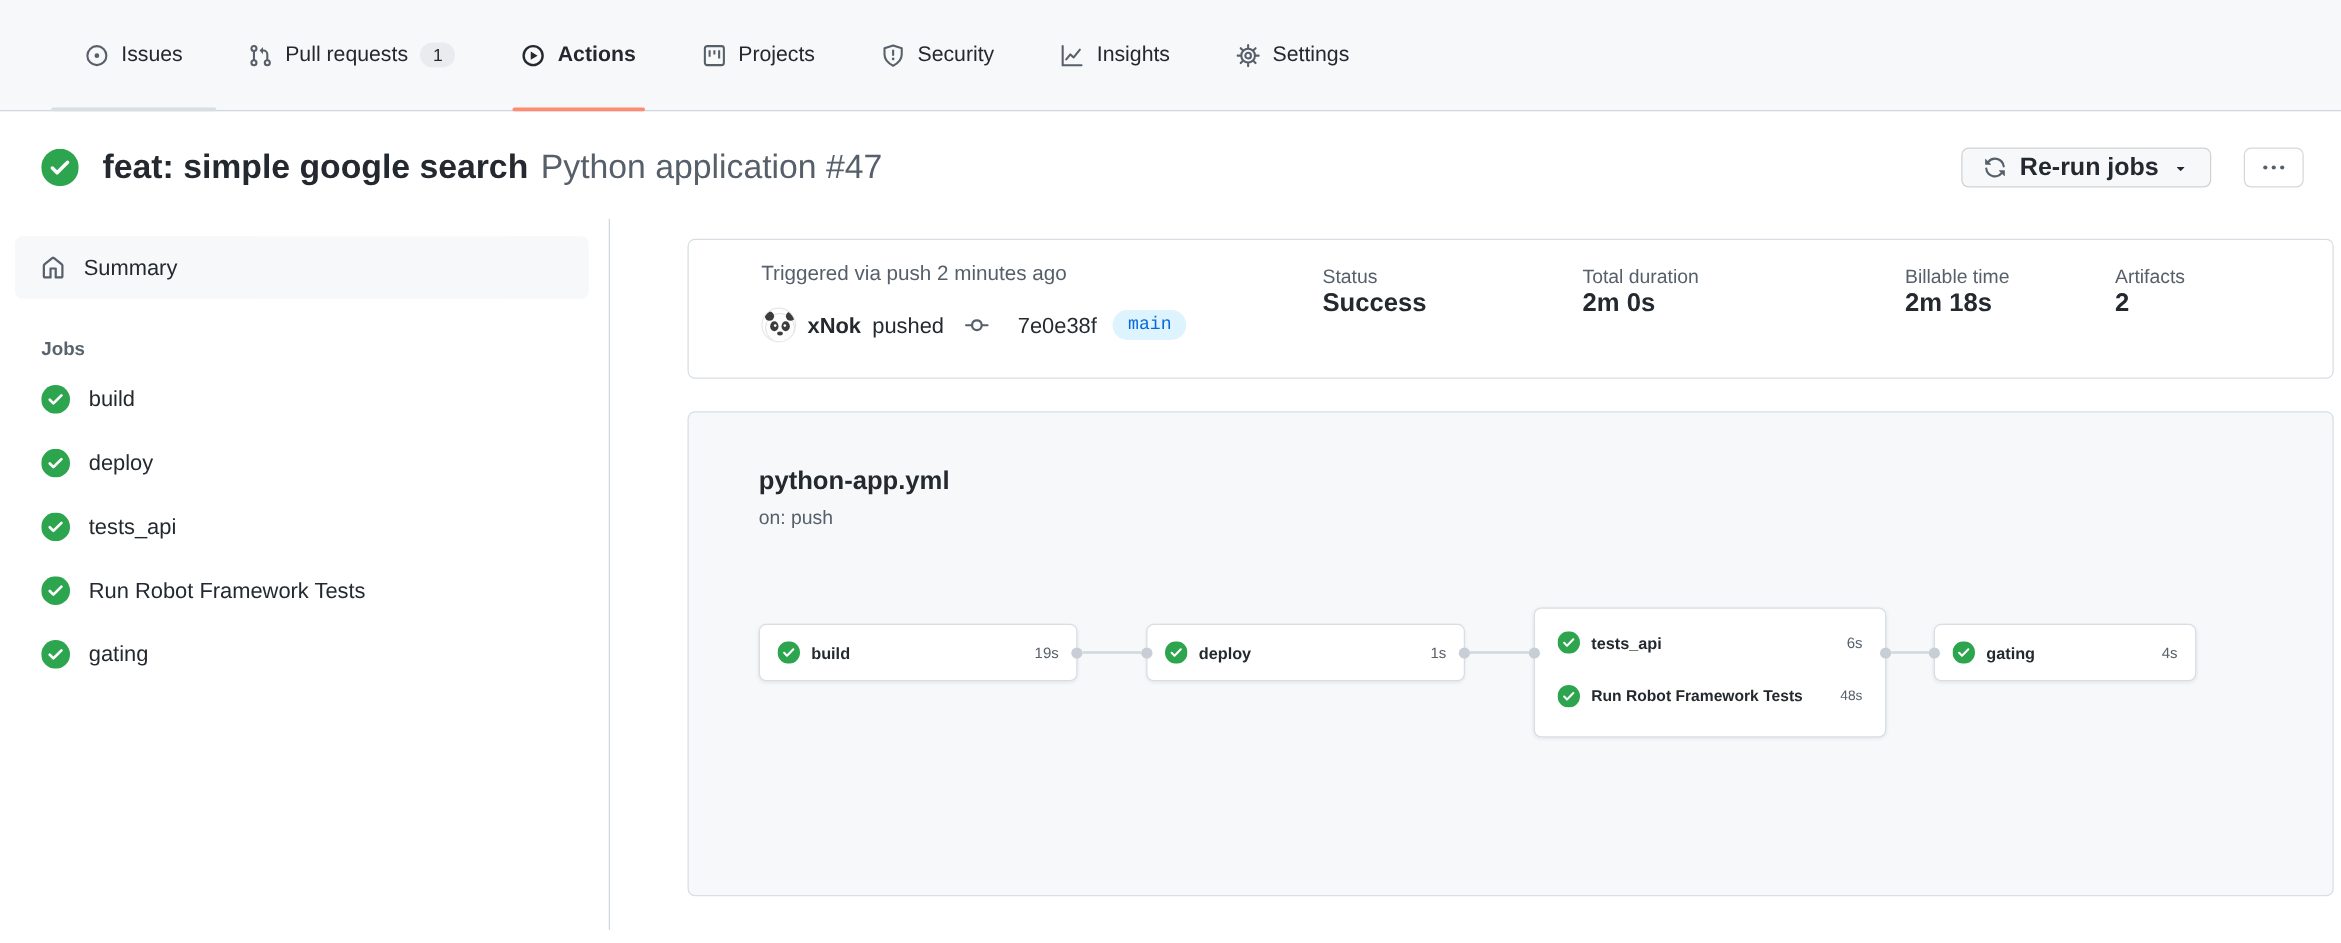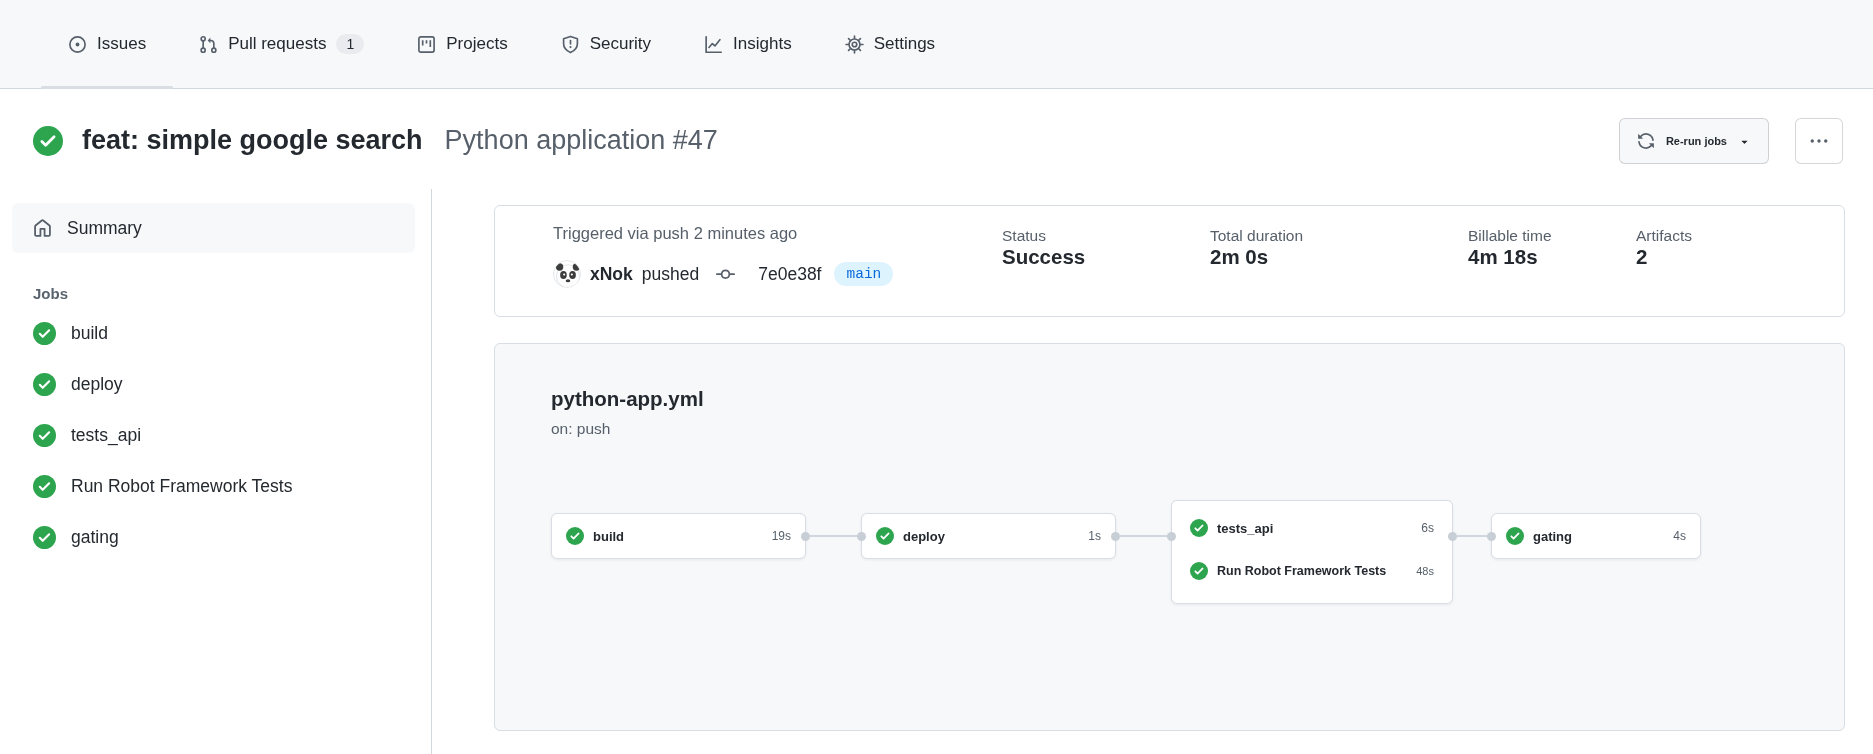--- a/index.html
+++ b/index.html
@@ -30,29 +30,29 @@
   .nav-item.hovered::after{content:"";position:absolute;left:-14px;right:-14px;bottom:-1px;
     height:3px;border-radius:3px;background:#d8dee4}
   .counter{background:#e9ebee;border-radius:20px;padding:2px 10px;font-size:14px;color:var(--fg)}
 
   
   .run-header{display:flex;align-items:center;padding:29px 30px 25px 33px}
   .run-title{display:flex;align-items:center;gap:19px;font-size:27px;line-height:1.15}
   .run-title .t-strong{font-weight:700}
   .run-title .t-weak{font-weight:400;color:var(--muted)}
   .hdr-actions{margin-left:auto;display:flex;gap:26px}
-  .btn{height:46px;display:flex;align-items:center;gap:11px;padding:0 17px;
+  .btn{height:32px;display:flex;align-items:center;gap:11px;padding:0 17px;
     background:var(--subtle);border:1px solid rgba(31,35,40,0.18);border-radius:6px;
-    font-size:11px;font-weight:700;color:var(--fg);cursor:pointer;font-family:inherit}
+    font-size:20px;font-weight:700;color:var(--fg);cursor:pointer;font-family:inherit}
   .btn svg{flex:none}
   .btn.kebab{width:48px;justify-content:center;padding:0;background:#fff}
 
   
   .content{display:flex;height:569px}
-  .sidebar{flex:none;width:432px;border-right:1px solid var(--border);padding:14px 16px 0 12px}
+  .sidebar{flex:none;width:488px;border-right:1px solid var(--border);padding:14px 16px 0 12px}
   .summary-item{height:50px;background:var(--subtle);border-radius:6px;display:flex;
     align-items:center;gap:15px;padding-left:21px;font-size:17.5px;color:var(--fg);cursor:pointer}
   .summary-item svg{width:19px;height:19px;fill:var(--muted)}
   .jobs-heading{margin:32px 0 6px 21px;font-size:15px;font-weight:700;color:#59636e}
   .job-item{display:flex;align-items:center;gap:15px;padding:14px 0 14px 21px;
     font-size:17.5px;color:var(--fg);cursor:pointer}
   .job-item svg{width:23px;height:23px;flex:none}
 
   .main{flex:1;padding:16px 28px 0 62px}
 
@@ -116,20 +116,27 @@
           <circle cx="3.5" cy="3.2" r="1.7"></circle>
           <circle cx="3.5" cy="12.8" r="1.7"></circle>
           <circle cx="12.5" cy="12.8" r="1.7"></circle>
           <path d="M3.5 5v6M12.5 11V7.2a2.6 2.6 0 0 0-2.6-2.6H8.6"></path>
         </g>
         <path class="fill-ic" d="M9.6 2.2 7.3 4.6l2.3 2.4z"></path>
       </svg>
     <span>Pull requests</span>
     <span class="counter">1</span>
   </div>
+  <div class="nav-item active">
+    <svg viewBox="0 0 16 16">
+        <circle class="stroke-ic" cx="8" cy="8" r="6.4"></circle>
+        <path d="M6.4 5.2v5.6L11 8z" fill="#24292f"></path>
+      </svg>
+    <span>Actions</span>
+  </div>
   <div class="nav-item">
     <svg viewBox="0 0 16 16">
         <rect class="stroke-ic" x="1.6" y="1.6" width="12.8" height="12.8" rx="1.6"></rect>
         <path class="stroke-ic" d="M4.8 4.4v4.4M8 4.4v2.8M11.2 4.4v5.6"></path>
       </svg>
     <span>Projects</span>
   </div>
   <div class="nav-item">
     <svg viewBox="0 0 16 16">
         <path class="stroke-ic" stroke-linejoin="round" d="M8 1.2 2.2 3.1v4.2c0 3.4 2.3 5.8 5.8 7.5 3.5-1.7 5.8-4.1 5.8-7.5V3.1z"></path>
@@ -156,21 +163,21 @@
     <span>Settings</span>
   </div>
 </nav>
 
 <header class="run-header">
   <div class="run-title">
     <svg width="30" height="30" viewBox="0 0 16 16">
       <circle cx="8" cy="8" r="8" fill="#2da44e"></circle>
       <path d="M11.78 6.28a.75.75 0 0 0-1.06-1.06L6.75 9.19 5.28 7.72a.75.75 0 1 0-1.06 1.06l2 2a.75.75 0 0 0 1.06 0z" fill="#fff"></path>
     </svg>
-    <h1 style="margin:0;font-size:inherit;display:flex;gap:22px;font-weight:400">
+    <h1 style="margin:0;font-size:inherit;display:flex;gap:10px;font-weight:400">
       <span class="t-strong">feat: simple google search</span>
       <span class="t-weak">Python application #47</span>
     </h1>
   </div>
   <div class="hdr-actions">
     <button class="btn">
       <svg width="18" height="18" viewBox="0 0 16 16" fill="#57606a">
         <path d="M1.705 8.005a.75.75 0 0 1 .834.656 5.5 5.5 0 0 0 9.592 2.97l-1.204-1.204a.25.25 0 0 1 .177-.427h3.646a.25.25 0 0 1 .25.25v3.646a.25.25 0 0 1-.427.177l-1.38-1.38A7.002 7.002 0 0 1 1.05 8.84a.75.75 0 0 1 .656-.834ZM8 2.5a5.487 5.487 0 0 0-4.131 1.869l1.204 1.204A.25.25 0 0 1 4.896 6H1.25A.25.25 0 0 1 1 5.75V2.104a.25.25 0 0 1 .427-.177l1.38 1.38A7.002 7.002 0 0 1 14.95 7.16a.75.75 0 0 1-1.49.178A5.5 5.5 0 0 0 8 2.5Z"></path>
       </svg>
       <span>Re-run jobs</span>
@@ -267,21 +274,21 @@
         <div class="stat">
           <div class="stat-label">Status</div>
           <div class="stat-value">Success</div>
         </div>
         <div class="stat">
           <div class="stat-label">Total duration</div>
           <div class="stat-value">2m 0s</div>
         </div>
         <div class="stat">
           <div class="stat-label">Billable time</div>
-          <div class="stat-value">4m 18s</div>
+          <div class="stat-value">2m 18s</div>
         </div>
         <div class="stat">
           <div class="stat-label">Artifacts</div>
           <div class="stat-value">2</div>
         </div>
       </div>
     </section>
 
     <section class="workflow-card">
       <div class="wf-title">python-app.yml</div>

